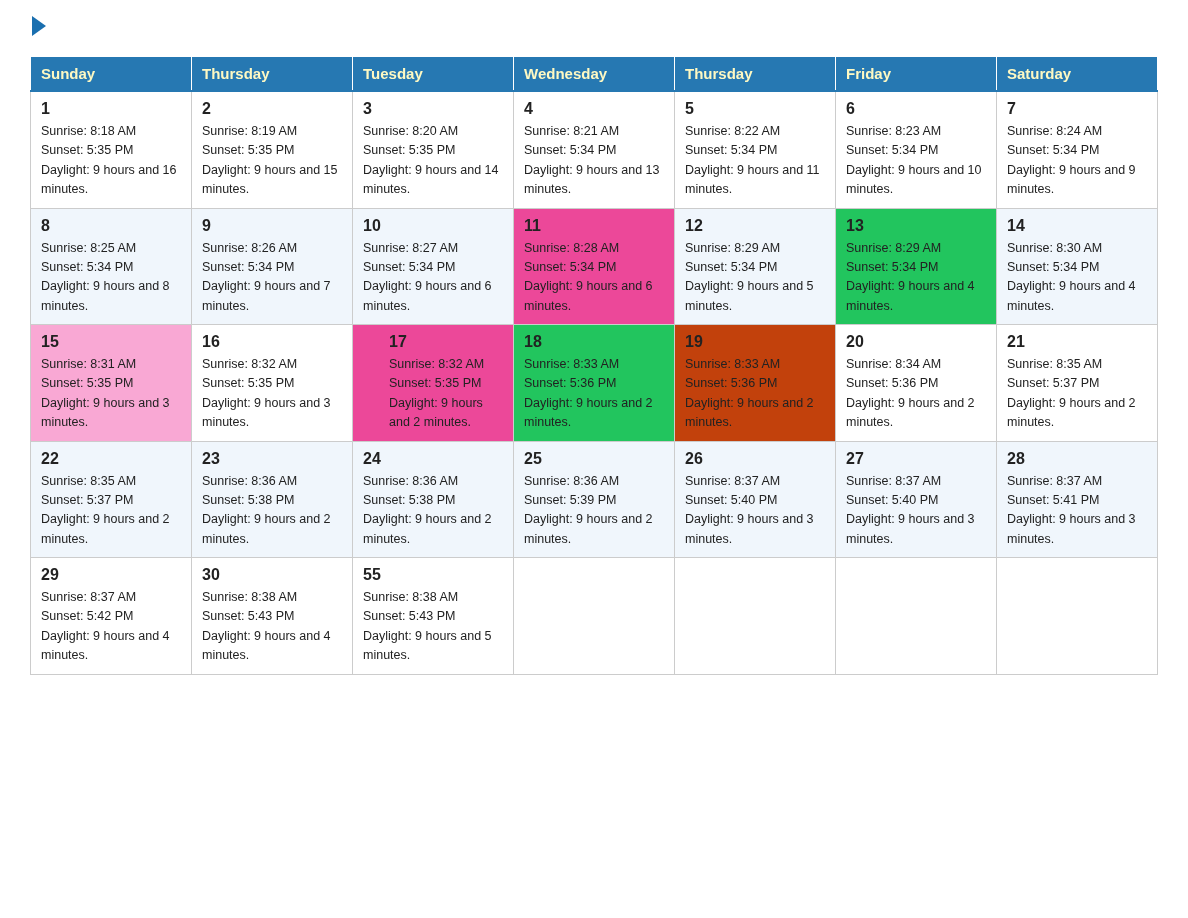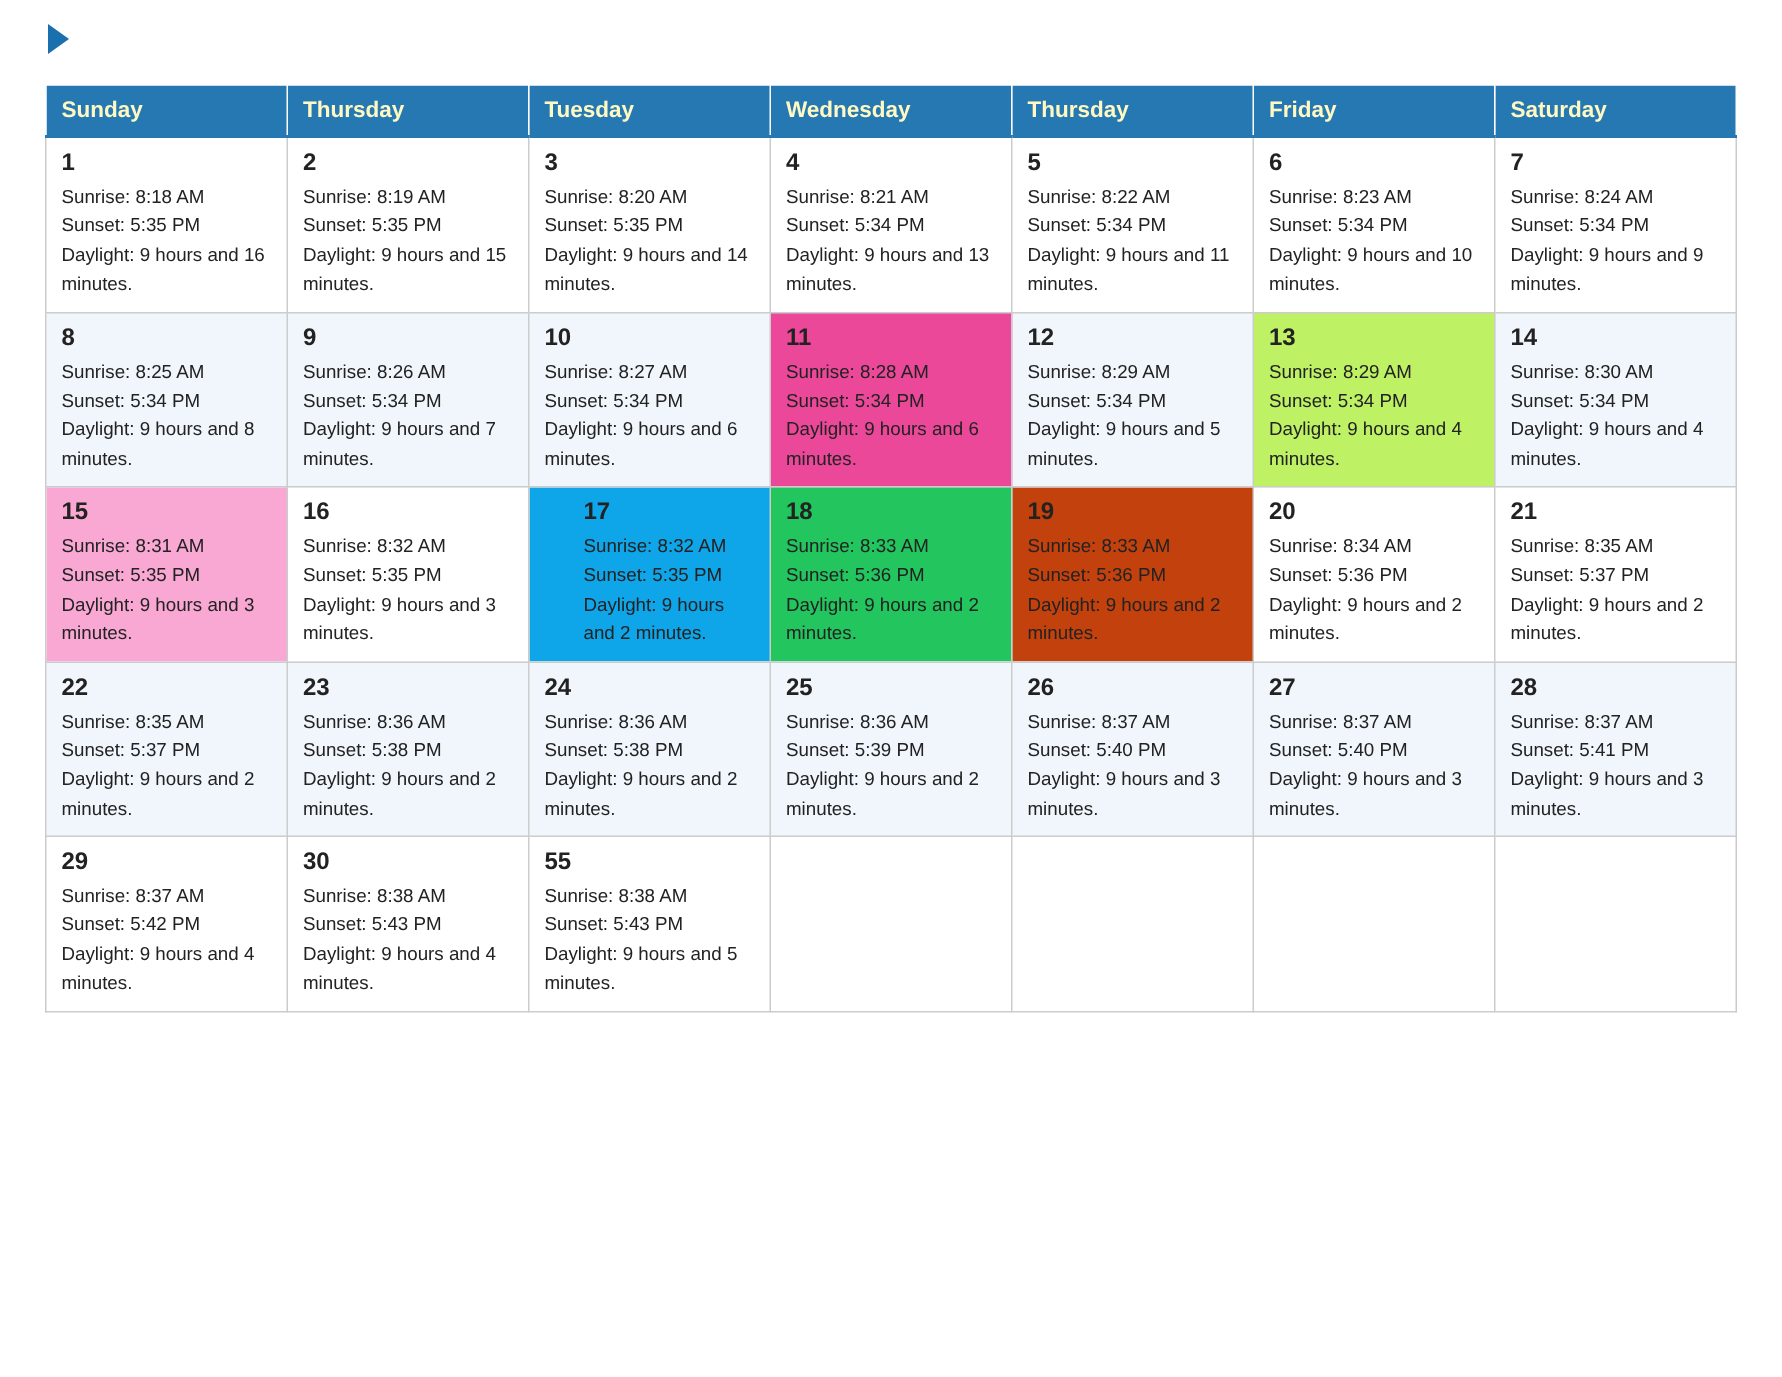--- a/index.html
+++ b/index.html
@@ -177,39 +177,39 @@
           <div class="day-info">Sunrise: 8:27 AM<br>Sunset: 5:34 PM<br>Daylight: 9 hours and 6 minutes.</div>
         </td>
         <td style="background-color: #ec4899;">
           <span class="day-num">11</span>
           <div class="day-info">Sunrise: 8:28 AM<br>Sunset: 5:34 PM<br>Daylight: 9 hours and 6 minutes.</div>
         </td>
         <td style="background-color: rgb(240, 246, 252);">
           <span class="day-num">12</span>
           <div class="day-info">Sunrise: 8:29 AM<br>Sunset: 5:34 PM<br>Daylight: 9 hours and 5 minutes.</div>
         </td>
-        <td style="background-color: #bef264;">
+        <td style="background-color: #22c55e;">
           <span class="day-num">13</span>
           <div class="day-info">Sunrise: 8:29 AM<br>Sunset: 5:34 PM<br>Daylight: 9 hours and 4 minutes.</div>
         </td>
         <td style="background-color: rgb(240, 246, 252);">
           <span class="day-num">14</span>
           <div class="day-info">Sunrise: 8:30 AM<br>Sunset: 5:34 PM<br>Daylight: 9 hours and 4 minutes.</div>
         </td>
       </tr>
       <tr>
         <td style="background-color: #f9a8d4;">
           <span class="day-num">15</span>
           <div class="day-info">Sunrise: 8:31 AM<br>Sunset: 5:35 PM<br>Daylight: 9 hours and 3 minutes.</div>
         </td>
         <td style="background-color: rgb(255, 255, 255);">
           <span class="day-num">16</span>
           <div class="day-info">Sunrise: 8:32 AM<br>Sunset: 5:35 PM<br>Daylight: 9 hours and 3 minutes.</div>
         </td>
-        <td style="background-color: #0ea5e9; padding-left: 36px;">
+        <td style="background-color: #ec4899; padding-left: 36px;">
           <span class="day-num">17</span>
           <div class="day-info">Sunrise: 8:32 AM<br>Sunset: 5:35 PM<br>Daylight: 9 hours and 2 minutes.</div>
         </td>
         <td style="background-color: #22c55e;">
           <span class="day-num">18</span>
           <div class="day-info">Sunrise: 8:33 AM<br>Sunset: 5:36 PM<br>Daylight: 9 hours and 2 minutes.</div>
         </td>
         <td style="background-color: #c2410c;">
           <span class="day-num">19</span>
           <div class="day-info">Sunrise: 8:33 AM<br>Sunset: 5:36 PM<br>Daylight: 9 hours and 2 minutes.</div>

